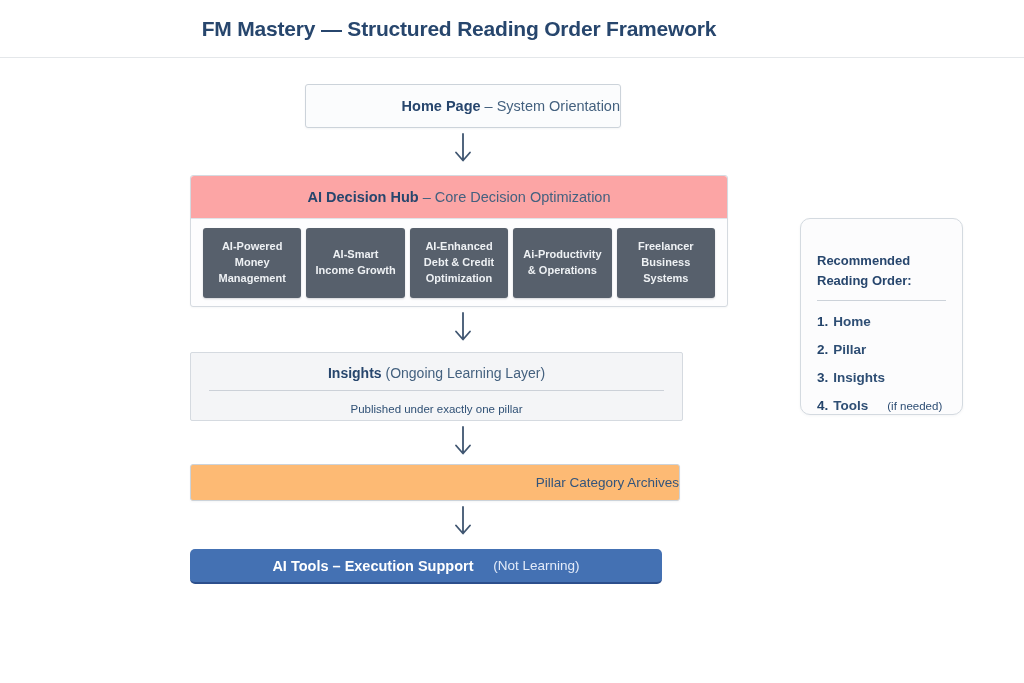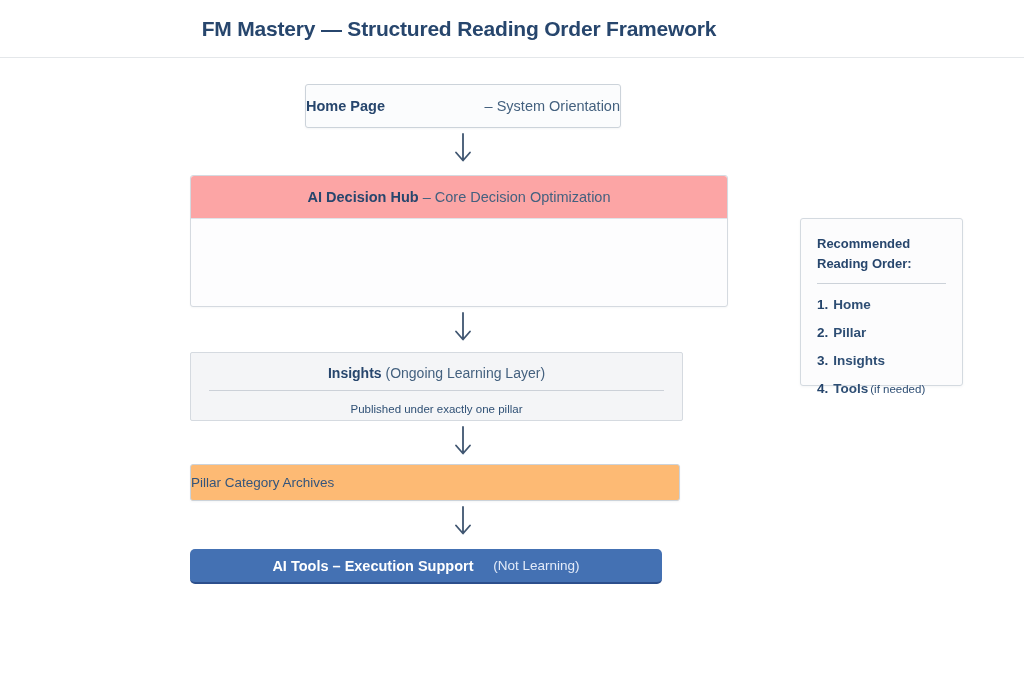--- a/index.html
+++ b/index.html
@@ -24,21 +24,21 @@
     border-top: 1px solid #e4e7ea;
   }
 
   
   .node {
     position: absolute;
     border: 1px solid #ccd3da;
     border-radius: 3px;
     background: #fbfcfd;
     box-shadow: 0 1px 2px rgba(30,50,80,0.05);
-    display: flex; align-items: center; justify-content: space-between;
+    display: flex; align-items: center; justify-content: flex-end;
     text-align: center;
   }
   .b { font-weight: 700; color: #27466d; }
   .r { font-weight: 400; color: #44617f; white-space: pre-wrap; }
 
   .home-box { left: 305px; top: 84px; width: 316px; height: 44px; font-size: 14.5px; }
 
   
   .arrow { position: absolute; left: 451px; width: 24px; height: 32px; }
   .a1 { top: 133px; } .a2 { top: 312px; } .a3 { top: 426px; } .a4 { top: 506px; }
@@ -89,31 +89,31 @@
     background: #4471b3; border-radius: 5px;
     border-bottom: 2px solid #2c4f8c;
     display: flex; align-items: center; justify-content: center;
     font-size: 14.5px; text-align: center;
   }
   .tools-box .bw { font-weight: 700; color: #ffffff; }
   .tools-box .rw { font-weight: 400; color: #e3ebf9; font-size: 13.5px; white-space: pre-wrap; padding-left: 16px; }
 
   
   .side-panel {
-    position: absolute; left: 800px; top: 218px; width: 163px; height: 168px;
-    background: #fcfcfd; border: 1px solid #d4dae0; border-radius: 3px;
+    position: absolute; left: 800px; top: 218px; width: 163px; height: 197px;
+    background: #fcfcfd; border: 1px solid #d4dae0; border-radius: 10px;
     box-shadow: 0 1px 3px rgba(30,50,80,0.05);
-    padding: 15px 16px;
+    padding: 32px 16px;
   }
   .panel-title { font-size: 13px; font-weight: 700; color: #27466d; line-height: 1.55; }
   .panel-divider { margin-top: 9px; border-top: 1px solid #ccd2d9; }
   .panel-item { margin-top: 13px; font-size: 13.5px; color: #2e4e74; }
   .panel-item .num { font-weight: 700; color: #24446b; margin-right: 5px; }
   .panel-item .lbl { font-weight: 700; }
-  .panel-item .note { font-weight: 400; font-size: 11.5px; margin-left: 2px; }
+  .panel-item .note { font-weight: 400; font-size: 11.5px; margin-left: 19px; }
 </style>
 </head>
 <body>
 
 <div class="canvas">
 
   <div class="page-title">FM Mastery — Structured Reading Order Framework</div>
   <div class="top-divider"></div>
 
   <div class="node home-box">
@@ -122,20 +122,27 @@
   </div>
 
   <svg class="arrow a1" viewBox="0 0 24 32">
     <path d="M12 1 V26 M5 19.5 L12 27.5 L19 19.5" fill="none" stroke="#3f5570" stroke-width="1.8" stroke-linecap="round" stroke-linejoin="round"></path>
   </svg>
 
   <div class="hub-box">
     <div class="hub-header">
       <span class="b">AI Decision Hub</span>
         <span class="r"> – Core Decision Optimization</span>
+    </div>
+    <div class="hub-body">
+      <div class="pillar">AI-Powered Money Management</div>
+      <div class="pillar">AI-Smart Income Growth</div>
+      <div class="pillar">AI-Enhanced Debt &amp; Credit Optimization</div>
+      <div class="pillar">Ai-Productivity &amp; Operations</div>
+      <div class="pillar">Freelancer Business Systems</div>
     </div>
   </div>
 
   <svg class="arrow a2" viewBox="0 0 24 32">
     <path d="M12 1 V26 M5 19.5 L12 27.5 L19 19.5" fill="none" stroke="#3f5570" stroke-width="1.8" stroke-linecap="round" stroke-linejoin="round"></path>
   </svg>
 
   <div class="insights-box">
     <div class="ins-title">
       <span class="b">Insights</span><span class="r"> (Ongoing Learning Layer)</span>

